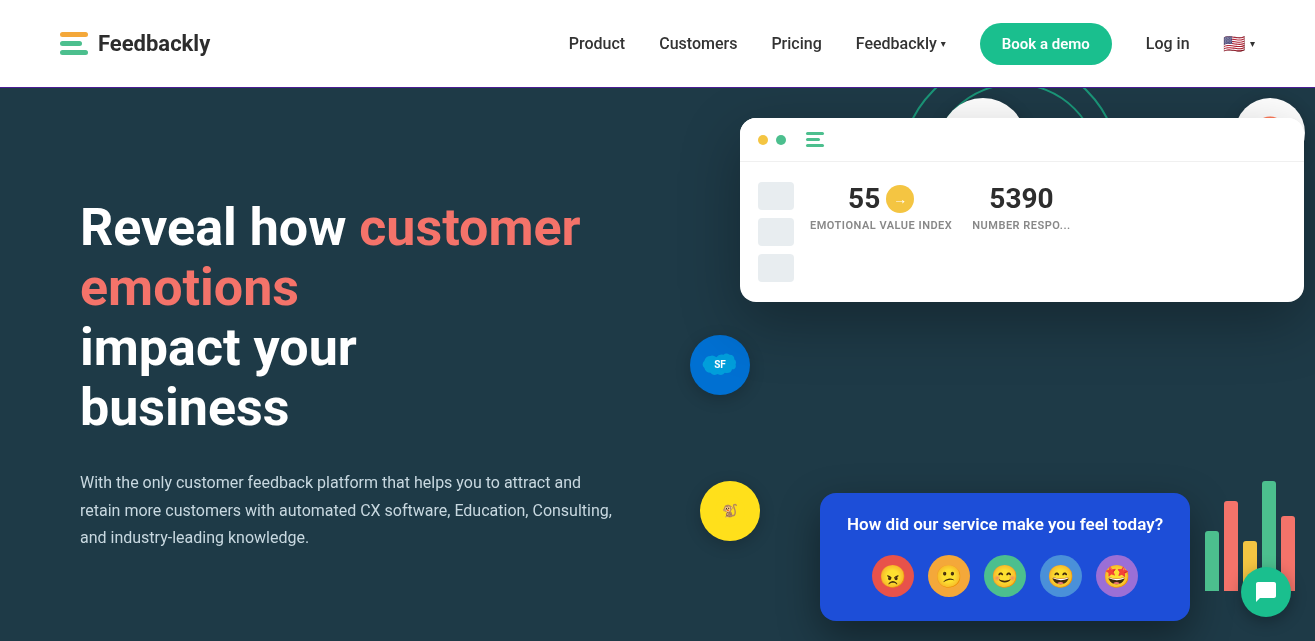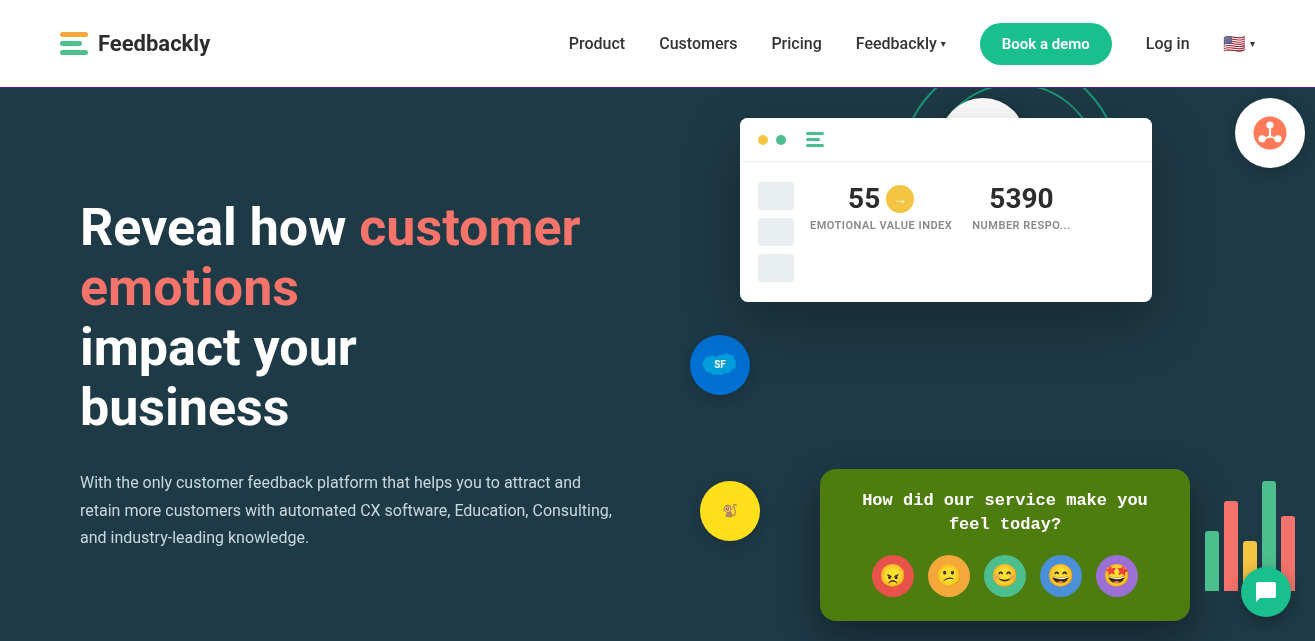--- a/index.html
+++ b/index.html
@@ -119,23 +119,23 @@
       position: relative;
       display: flex;
       align-items: center;
     }
 
     
     .dashboard-card {
       position: absolute;
       top: 30px;
       left: 60px;
-      width: 412px;
+      width: 564px;
       background: #fff;
-      border-radius: 8px;
+      border-radius: 16px;
       box-shadow: 0 20px 60px rgba(0,0,0,0.3);
       overflow: hidden;
     }
     .dashboard-header {
       background: #fff;
       padding: 14px 18px;
       display: flex;
       align-items: center;
       gap: 8px;
       border-bottom: 1px solid #f0f0f0;
@@ -214,25 +214,24 @@
       text-transform: uppercase;
       letter-spacing: 0.5px;
     }
 
     
     .chat-card {
       position: absolute;
       bottom: 30px;
       left: 200px;
       width: 380px;
-      background: #4d7c0f;
+      background: #1d4ed8;
       border-radius: 16px;
       padding: 20px 24px 24px;
       box-shadow: 0 15px 40px rgba(0,0,0,0.4);
-      font-family: Liberation Mono, monospace;
     }
     .chat-question {
       color: #fff;
       font-size: 17px;
       font-weight: 600;
       text-align: center;
       margin-bottom: 18px;
       line-height: 1.4;
     }
     .emoji-row {

